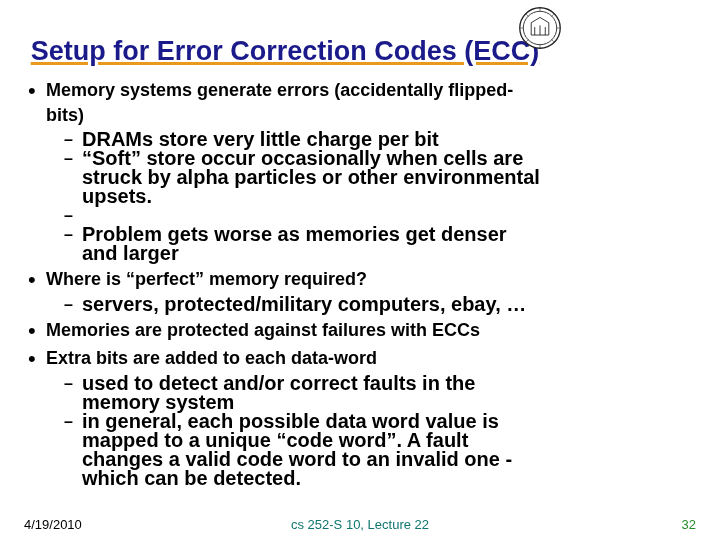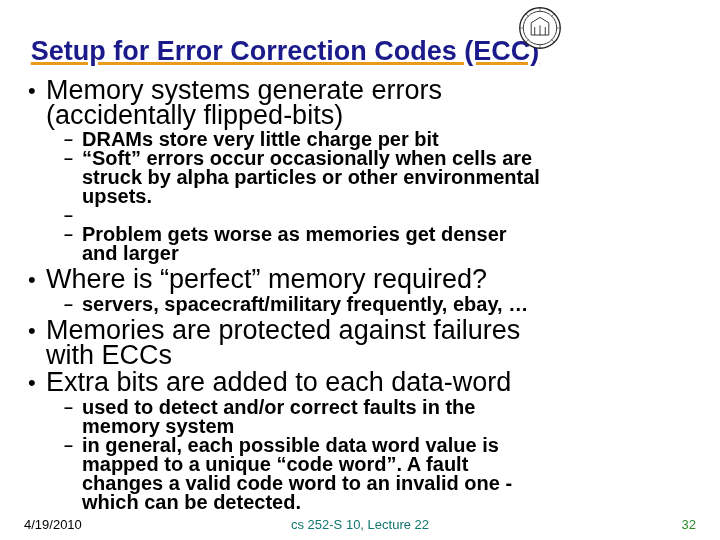--- a/index.html
+++ b/index.html
@@ -16,21 +16,21 @@
     text-decoration: underline;
     text-decoration-color: #e89a1c;
     text-decoration-thickness: 3px;
     text-underline-offset: 2px;
     padding-bottom: 1px;
   }
   ul.main { list-style: none; padding-left: 0; }
   ul.main > li { margin-bottom: 2px; }
   .bullet-row { display: flex; align-items: flex-start; }
   .bullet-dot { width: 18px; flex-shrink: 0; font-size: 22px; line-height: 26px; }
-  .bullet-text { font-size: 27px; line-height: 25px; font-weight: normal; }
+  .bullet-text { font-size: 18px; line-height: 25px; font-weight: bold; }
   ul.sub { list-style: none; padding-left: 36px; margin-top: 2px; margin-bottom: 4px; }
   .sub-row { display: flex; align-items: flex-start; }
   .sub-dash { width: 18px; flex-shrink: 0; font-size: 16px; font-weight: bold; line-height: 19px; }
   .sub-text { font-size: 20px; font-weight: bold; line-height: 19px; }
   .footer { position: absolute; bottom: 8px; left: 0; width: 720px; padding: 0 24px; display: flex; justify-content: space-between; align-items: flex-end; font-size: 13px; }
   .footer-left { color: #000; }
   .footer-center { color: #0f766e; position: absolute; left: 50%; transform: translateX(-50%); }
   .footer-right { color: #2a8a2a; text-align: right; }
 </style>
 </head>
@@ -69,41 +69,41 @@
         <div class="bullet-dot">•</div>
         <div class="bullet-text">Memory systems generate errors (accidentally flipped-bits)</div>
       </div>
       <ul class="sub">
         <li class="sub-row">
             <div class="sub-dash">–</div>
             <div class="sub-text">DRAMs store very little charge per bit</div>
           </li>
         <li class="sub-row">
             <div class="sub-dash">–</div>
-            <div class="sub-text">“Soft” errors occur occasionally when cells are struck by alpha particles or other environmental upsets.</div>
+            <div class="sub-text">“Soft” store occur occasionally when cells are struck by alpha particles or other environmental upsets.</div>
           </li>
         <li class="sub-row">
             <div class="sub-dash">–</div>
           </li>
         <li class="sub-row">
             <div class="sub-dash">–</div>
             <div class="sub-text">Problem gets worse as memories get denser and larger</div>
           </li>
       </ul>
     </li>
 
     <li>
       <div class="bullet-row">
         <div class="bullet-dot">•</div>
         <div class="bullet-text">Where is “perfect” memory required?</div>
       </div>
       <ul class="sub">
         <li class="sub-row">
             <div class="sub-dash">–</div>
-            <div class="sub-text">servers, spacecraft/military frequently, ebay, …</div>
+            <div class="sub-text">servers, protected/military computers, ebay, …</div>
           </li>
       </ul>
     </li>
 
     <li>
       <div class="bullet-row">
         <div class="bullet-dot">•</div>
         <div class="bullet-text">Memories are protected against failures with ECCs</div>
       </div>
     </li>

